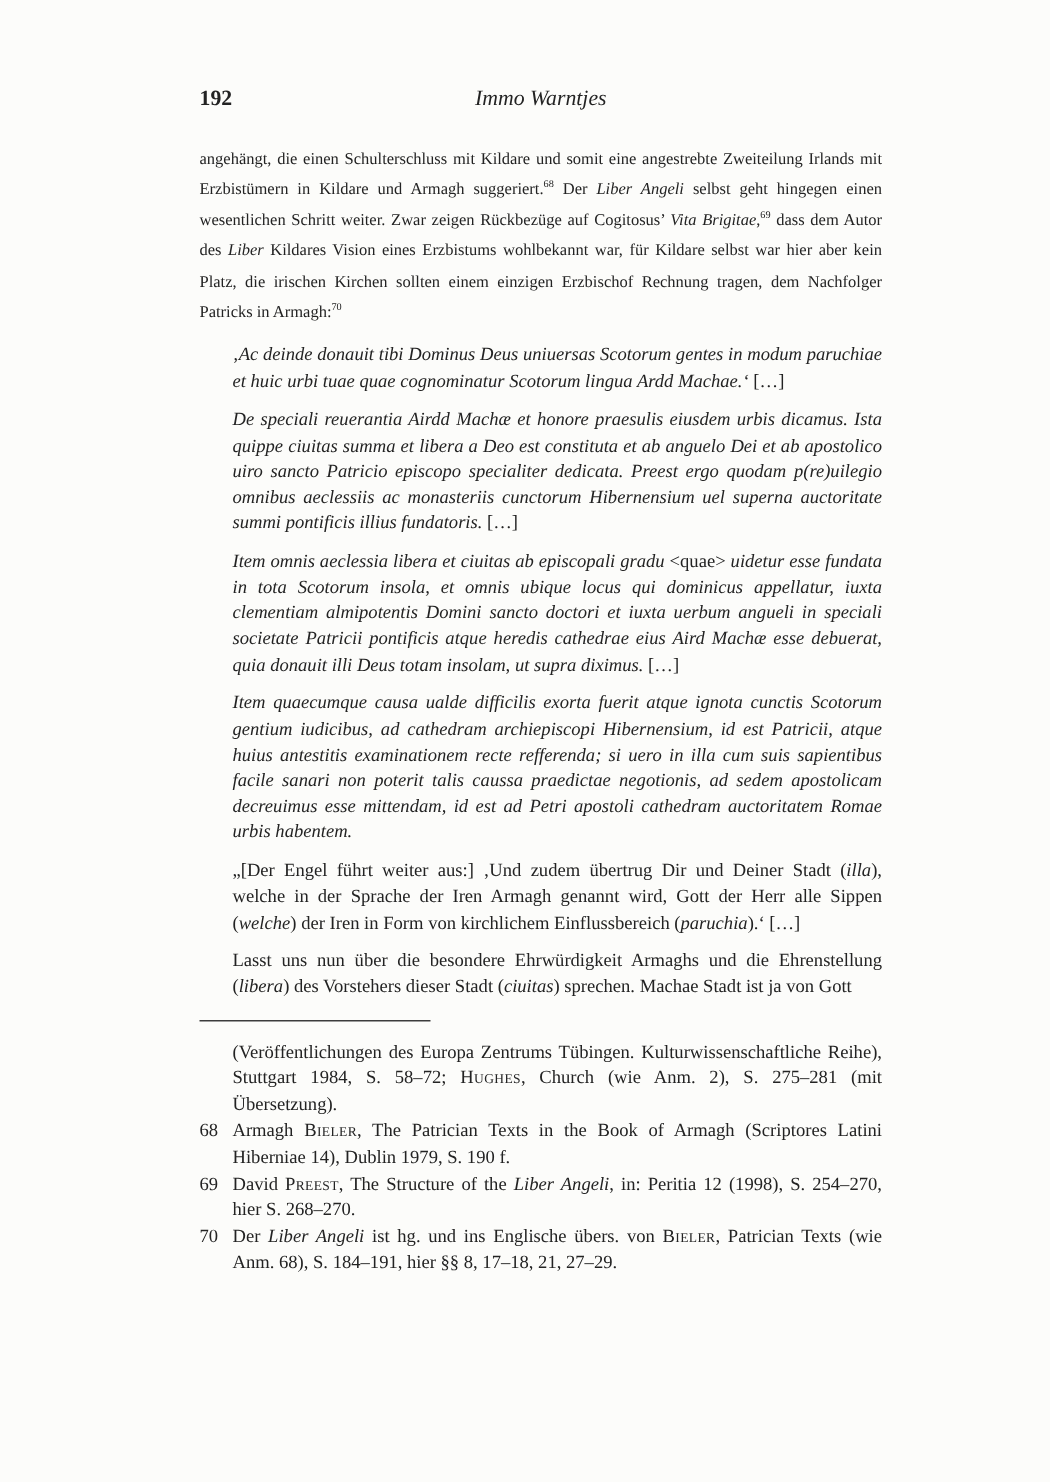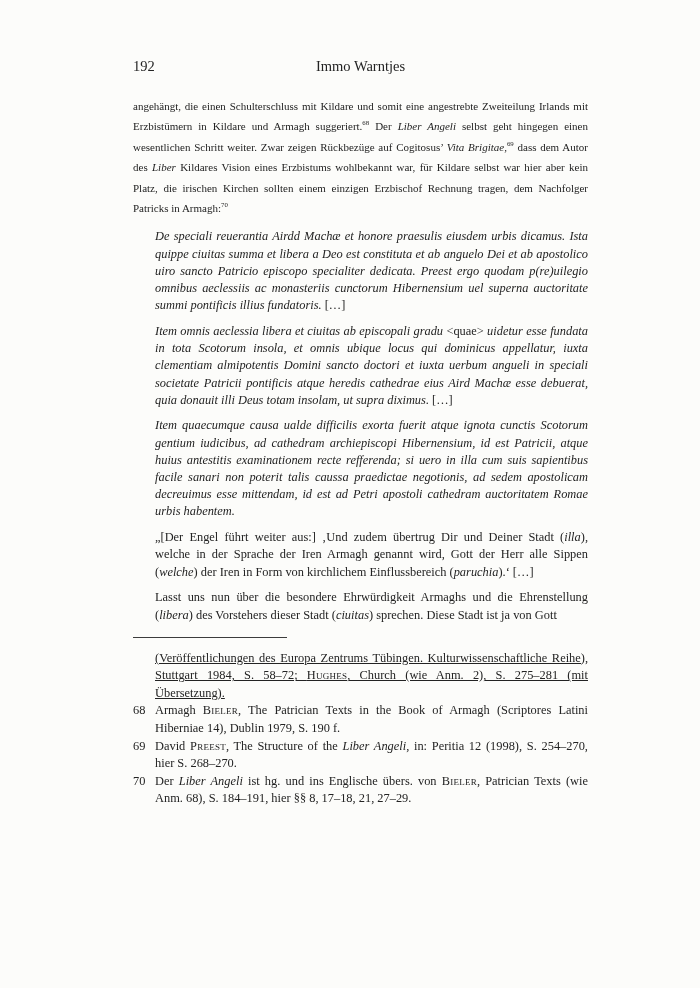--- a/index.html
+++ b/index.html
@@ -10,64 +10,65 @@
   html,body{margin:0;padding:0;background:#ffffff;}
   .page{
     width:700px;height:988px;box-sizing:border-box;position:relative;
     background:var(--background);color:var(--text);
     font-family:"Liberation Serif","DejaVu Serif",serif;
     padding:58px 112px 0 133px;
     overflow:hidden;
   }
   
   .page-header{position:relative;height:18px;margin-bottom:20px;font-size:14.5px;}
-  .page-number{position:absolute;left:0;top:0;}
-  .running-head{display:block;text-align:center;}
+  .page-number{position:absolute;left:0;top:0;font-weight:bold;}
+  .running-head{display:block;text-align:center;font-style:italic;}
   
   .intro{
     font-size:11px;line-height:20.4px;text-align:justify;
     margin:0 0 10px 0;
   }
   .quote{
     font-size:12.4px;line-height:17.2px;text-align:justify;
     margin:0 0 8.5px 0;padding-left:22px;
   }
   .italic{font-style:italic;}
   .sc{font-variant:small-caps;letter-spacing:0.02em;}
   .sup{vertical-align:super;font-size:0.62em;line-height:0;}
   
   .fn-rule{
     width:154px;height:0;border-top:1px solid var(--rule);
     margin:13px 0 8px 0;
   }
   .fn{font-size:12.4px;line-height:17.6px;text-align:justify;}
-  .fn-cont{margin:12px 0 0 22px;text-decoration:underline;}
+  .fn-cont{margin:12px 0 0 22px;}
   .fn-item{display:flex;align-items:flex-start;}
   .fn-num{flex:none;width:22px;font-size:12.4px;line-height:17.6px;}
   .fn-text{flex:1;margin:0;}
 </style>
 </head>
 <body>
 
 <div class="page">
 
   <header class="page-header">
     <span class="page-number">192</span>
     <span class="running-head">Immo Warntjes</span>
   </header>
 
   <main>
     <p class="intro"><span>angehängt, die einen Schulterschluss mit Kildare und somit eine angestrebte Zweiteilung Irlands mit Erzbistümern in Kildare und Armagh suggeriert.</span><span class="sup">68</span><span> Der </span><span class="italic">Liber Angeli</span><span> selbst geht hingegen einen wesentlichen Schritt weiter. Zwar zeigen Rückbezüge auf Cogitosus’ </span><span class="italic">Vita Brigitae</span><span>,</span><span class="sup">69</span><span> dass dem Autor des </span><span class="italic">Liber</span><span> Kildares Vision eines Erzbistums wohlbekannt war, für Kildare selbst war hier aber kein Platz, die irischen Kirchen sollten einem einzigen Erzbischof Rechnung tragen, dem Nachfolger Patricks in Armagh:</span><span class="sup">70</span></p>
 
     <div>
+      <p class="quote"><span class="italic">‚Ac deinde donauit tibi Dominus Deus uniuersas Scotorum gentes in modum paruchiae et huic urbi tuae quae cognominatur Scotorum lingua Ardd Machae.‘</span><span> […]</span></p>
       <p class="quote"><span class="italic">De speciali reuerantia Airdd Machæ et honore praesulis eiusdem urbis dicamus. Ista quippe ciuitas summa et libera a Deo est constituta et ab anguelo Dei et ab apostolico uiro sancto Patricio episcopo specialiter dedicata. Preest ergo quodam p(re)uilegio omnibus aeclessiis ac monasteriis cunctorum Hibernensium uel superna auctoritate summi pontificis illius fundatoris.</span><span> […]</span></p>
       <p class="quote"><span class="italic">Item omnis aeclessia libera et ciuitas ab episcopali gradu </span><span>&lt;quae&gt;</span><span class="italic"> uidetur esse fundata in tota Scotorum insola, et omnis ubique locus qui dominicus appellatur, iuxta clementiam almipotentis Domini sancto doctori et iuxta uerbum angueli in speciali societate Patricii pontificis atque heredis cathedrae eius Aird Machæ esse debuerat, quia donauit illi Deus totam insolam, ut supra diximus.</span><span> […]</span></p>
       <p class="quote"><span class="italic">Item quaecumque causa ualde difficilis exorta fuerit atque ignota cunctis Scotorum gentium iudicibus, ad cathedram archiepiscopi Hibernensium, id est Patricii, atque huius antestitis examinationem recte refferenda; si uero in illa cum suis sapientibus facile sanari non poterit talis caussa praedictae negotionis, ad sedem apostolicam decreuimus esse mittendam, id est ad Petri apostoli cathedram auctoritatem Romae urbis habentem.</span></p>
       <p class="quote"><span>„[Der Engel führt weiter aus:] ‚Und zudem übertrug Dir und Deiner Stadt (</span><span class="italic">illa</span><span>), welche in der Sprache der Iren Armagh genannt wird, Gott der Herr alle Sippen (</span><span class="italic">welche</span><span>) der Iren in Form von kirchlichem Einflussbereich (</span><span class="italic">paruchia</span><span>).‘ […]</span></p>
-      <p class="quote"><span>Lasst uns nun über die besondere Ehrwürdigkeit Armaghs und die Ehrenstellung (</span><span class="italic">libera</span><span>) des Vorstehers dieser Stadt (</span><span class="italic">ciuitas</span><span>) sprechen. Diese Stadt ist ja von Gott</span></p>
+      <p class="quote"><span>Lasst uns nun über die besondere Ehrwürdigkeit Armaghs und die Ehrenstellung (</span><span class="italic">libera</span><span>) des Vorstehers dieser Stadt (</span><span class="italic">ciuitas</span><span>) sprechen. Machae Stadt ist ja von Gott</span></p>
     </div>
   </main>
 
   <footer>
     <div class="fn-rule"></div>
 
     <p class="fn fn-cont"><span>(Veröffentlichungen des Europa Zentrums Tübingen. Kulturwissenschaftliche Reihe), Stuttgart 1984, S. 58–72; </span><span class="sc">Hughes</span><span>, Church (wie Anm. 2), S. 275–281 (mit Übersetzung).</span></p>
 
     <div class="fn-item">
       <span class="fn-num">68</span>

